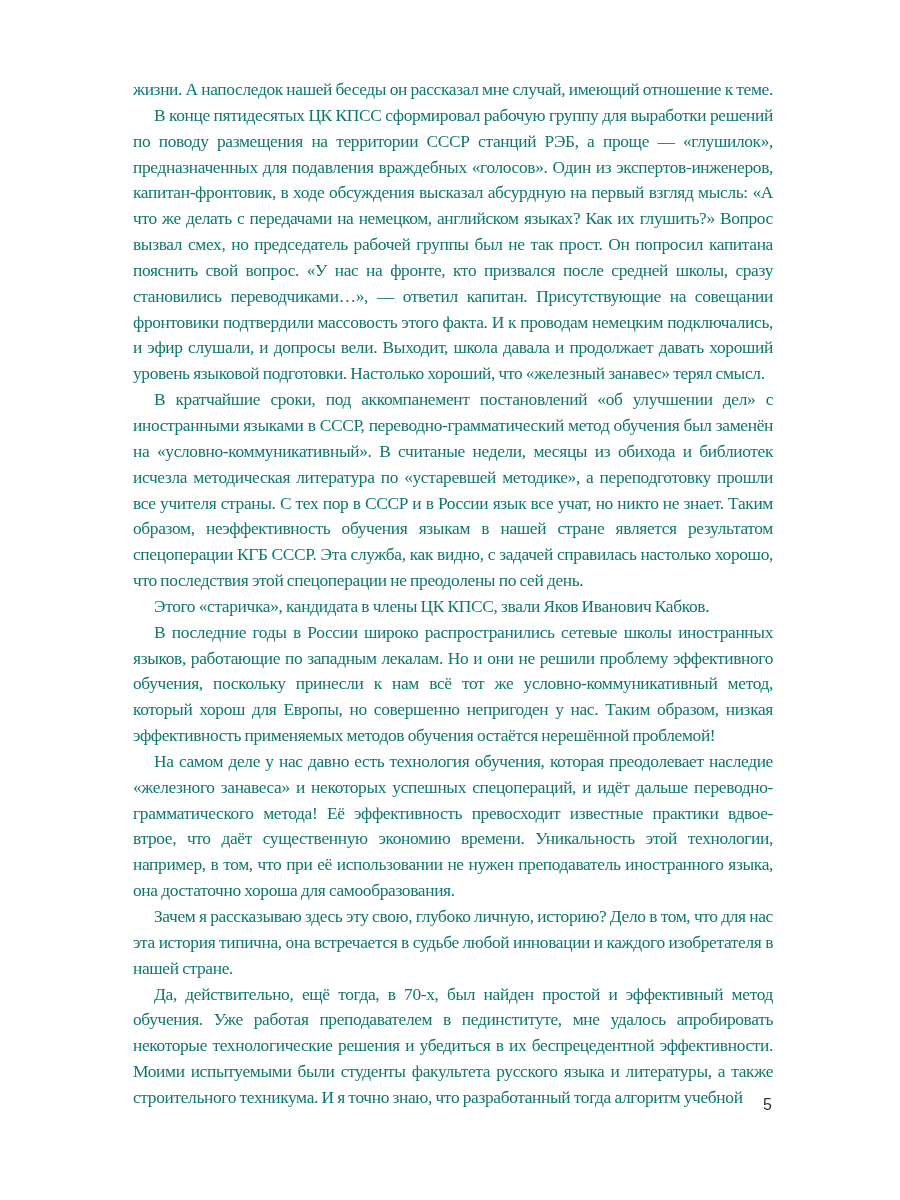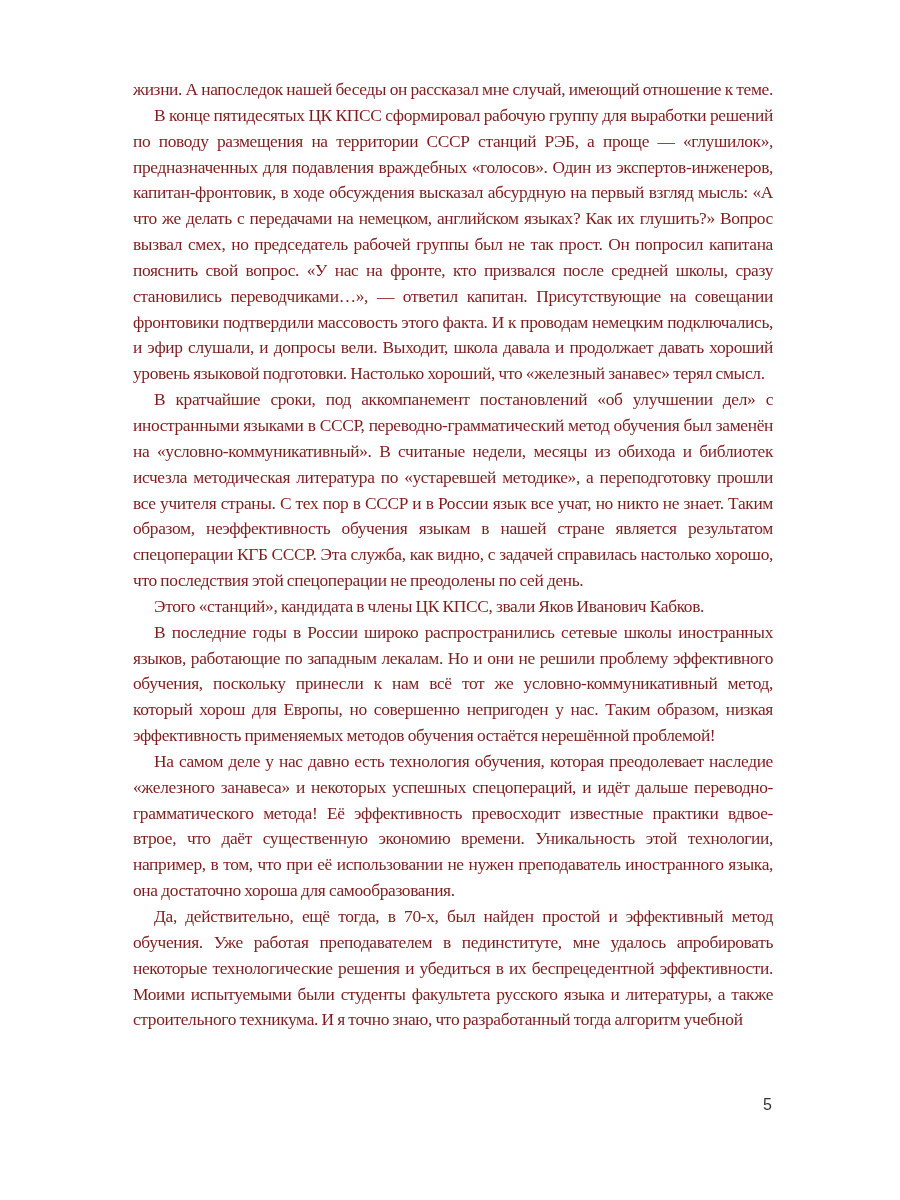--- a/index.html
+++ b/index.html
@@ -21,21 +21,21 @@
       background: #ffffff;
     }
     .text-column {
       position: absolute;
       left: 133px;
       top: 77px;
       width: 640px;
       font-family: "Liberation Serif", serif;
       font-size: 17.4px;
       line-height: 25.85px;
-      color: #7f1d1d;
+      color: #0f766e;
       text-align: justify;
       hyphens: manual;
     }
     .text-column p {
       margin: 0;
       text-indent: 21px;
       letter-spacing: -0.35px;
       word-spacing: -0.5px;
     }
     .text-column p.continued {
@@ -51,19 +51,20 @@
     }
   </style>
 </head>
 <body>
 
 <div class="page">
   <div class="text-column">
     <p class="continued">жизни. А напоследок нашей беседы он рассказал мне случай, имеющий отношение к теме.</p>
     <p>В конце пятидесятых ЦК КПСС сформировал рабочую группу для выработки решений по поводу размещения на территории СССР станций РЭБ, а проще — «глушилок», предназначенных для подавления враждебных «голосов». Один из экспертов-инженеров, капитан-фронтовик, в ходе обсуждения высказал абсурдную на первый взгляд мысль: «А что же делать с передачами на немецком, английском языках? Как их глушить?» Вопрос вызвал смех, но председатель рабочей группы был не так прост. Он попросил капитана пояснить свой вопрос. «У нас на фронте, кто призвался после средней школы, сразу становились переводчиками…», — ответил капитан. Присутствующие на совещании фронтовики подтвердили массовость этого факта. И к проводам немецким подключались, и эфир слушали, и допросы вели. Выходит, школа давала и продолжает давать хороший уровень языковой подготовки. Настолько хороший, что «железный занавес» терял смысл.</p>
     <p>В кратчайшие сроки, под аккомпанемент постановлений «об улучшении дел» с иностранными языками в СССР, переводно-грамматический метод обучения был заменён на «условно-коммуникативный». В считаные недели, месяцы из обихода и библиотек исчезла методическая литература по «устаревшей методике», а переподготовку прошли все учителя страны. С тех пор в СССР и в России язык все учат, но никто не знает. Таким образом, неэффективность обучения языкам в нашей стране является результатом спецоперации КГБ СССР. Эта служба, как видно, с задачей справилась настолько хорошо, что последствия этой спецоперации не преодолены по сей день.</p>
-    <p>Этого «станций», кандидата в члены ЦК КПСС, звали Яков Иванович Кабков.</p>
+    <p>Этого «старичка», кандидата в члены ЦК КПСС, звали Яков Иванович Кабков.</p>
     <p>В последние годы в России широко распространились сетевые школы иностранных языков, работающие по западным лекалам. Но и они не решили проблему эффективного обучения, поскольку принесли к нам всё тот же условно-коммуникативный метод, который хорош для Европы, но совершенно непригоден у нас. Таким образом, низкая эффективность применяемых методов обучения остаётся нерешённой проблемой!</p>
     <p>На самом деле у нас давно есть технология обучения, которая преодолевает наследие «железного занавеса» и некоторых успешных спецопераций, и идёт дальше переводно-грамматического метода! Её эффективность превосходит известные практики вдвое-втрое, что даёт существенную экономию времени. Уникальность этой технологии, например, в том, что при её использовании не нужен преподаватель иностранного языка, она достаточно хороша для самообразования.</p>
+    <p>Зачем я рассказываю здесь эту свою, глубоко личную, историю? Дело в том, что для нас эта история типична, она встречается в судьбе любой инновации и каждого изобретателя в нашей стране.</p>
     <p>Да, действительно, ещё тогда, в 70-х, был найден простой и эффективный метод обучения. Уже работая преподавателем в пединституте, мне удалось апробировать некоторые технологические решения и убедиться в их беспрецедентной эффективности. Моими испытуемыми были студенты факультета русского языка и литературы, а также строительного техникума. И я точно знаю, что разработанный тогда алгоритм учебной</p>
   </div>
   <div class="page-number">5</div>
 </div>
 
 </body></html>

